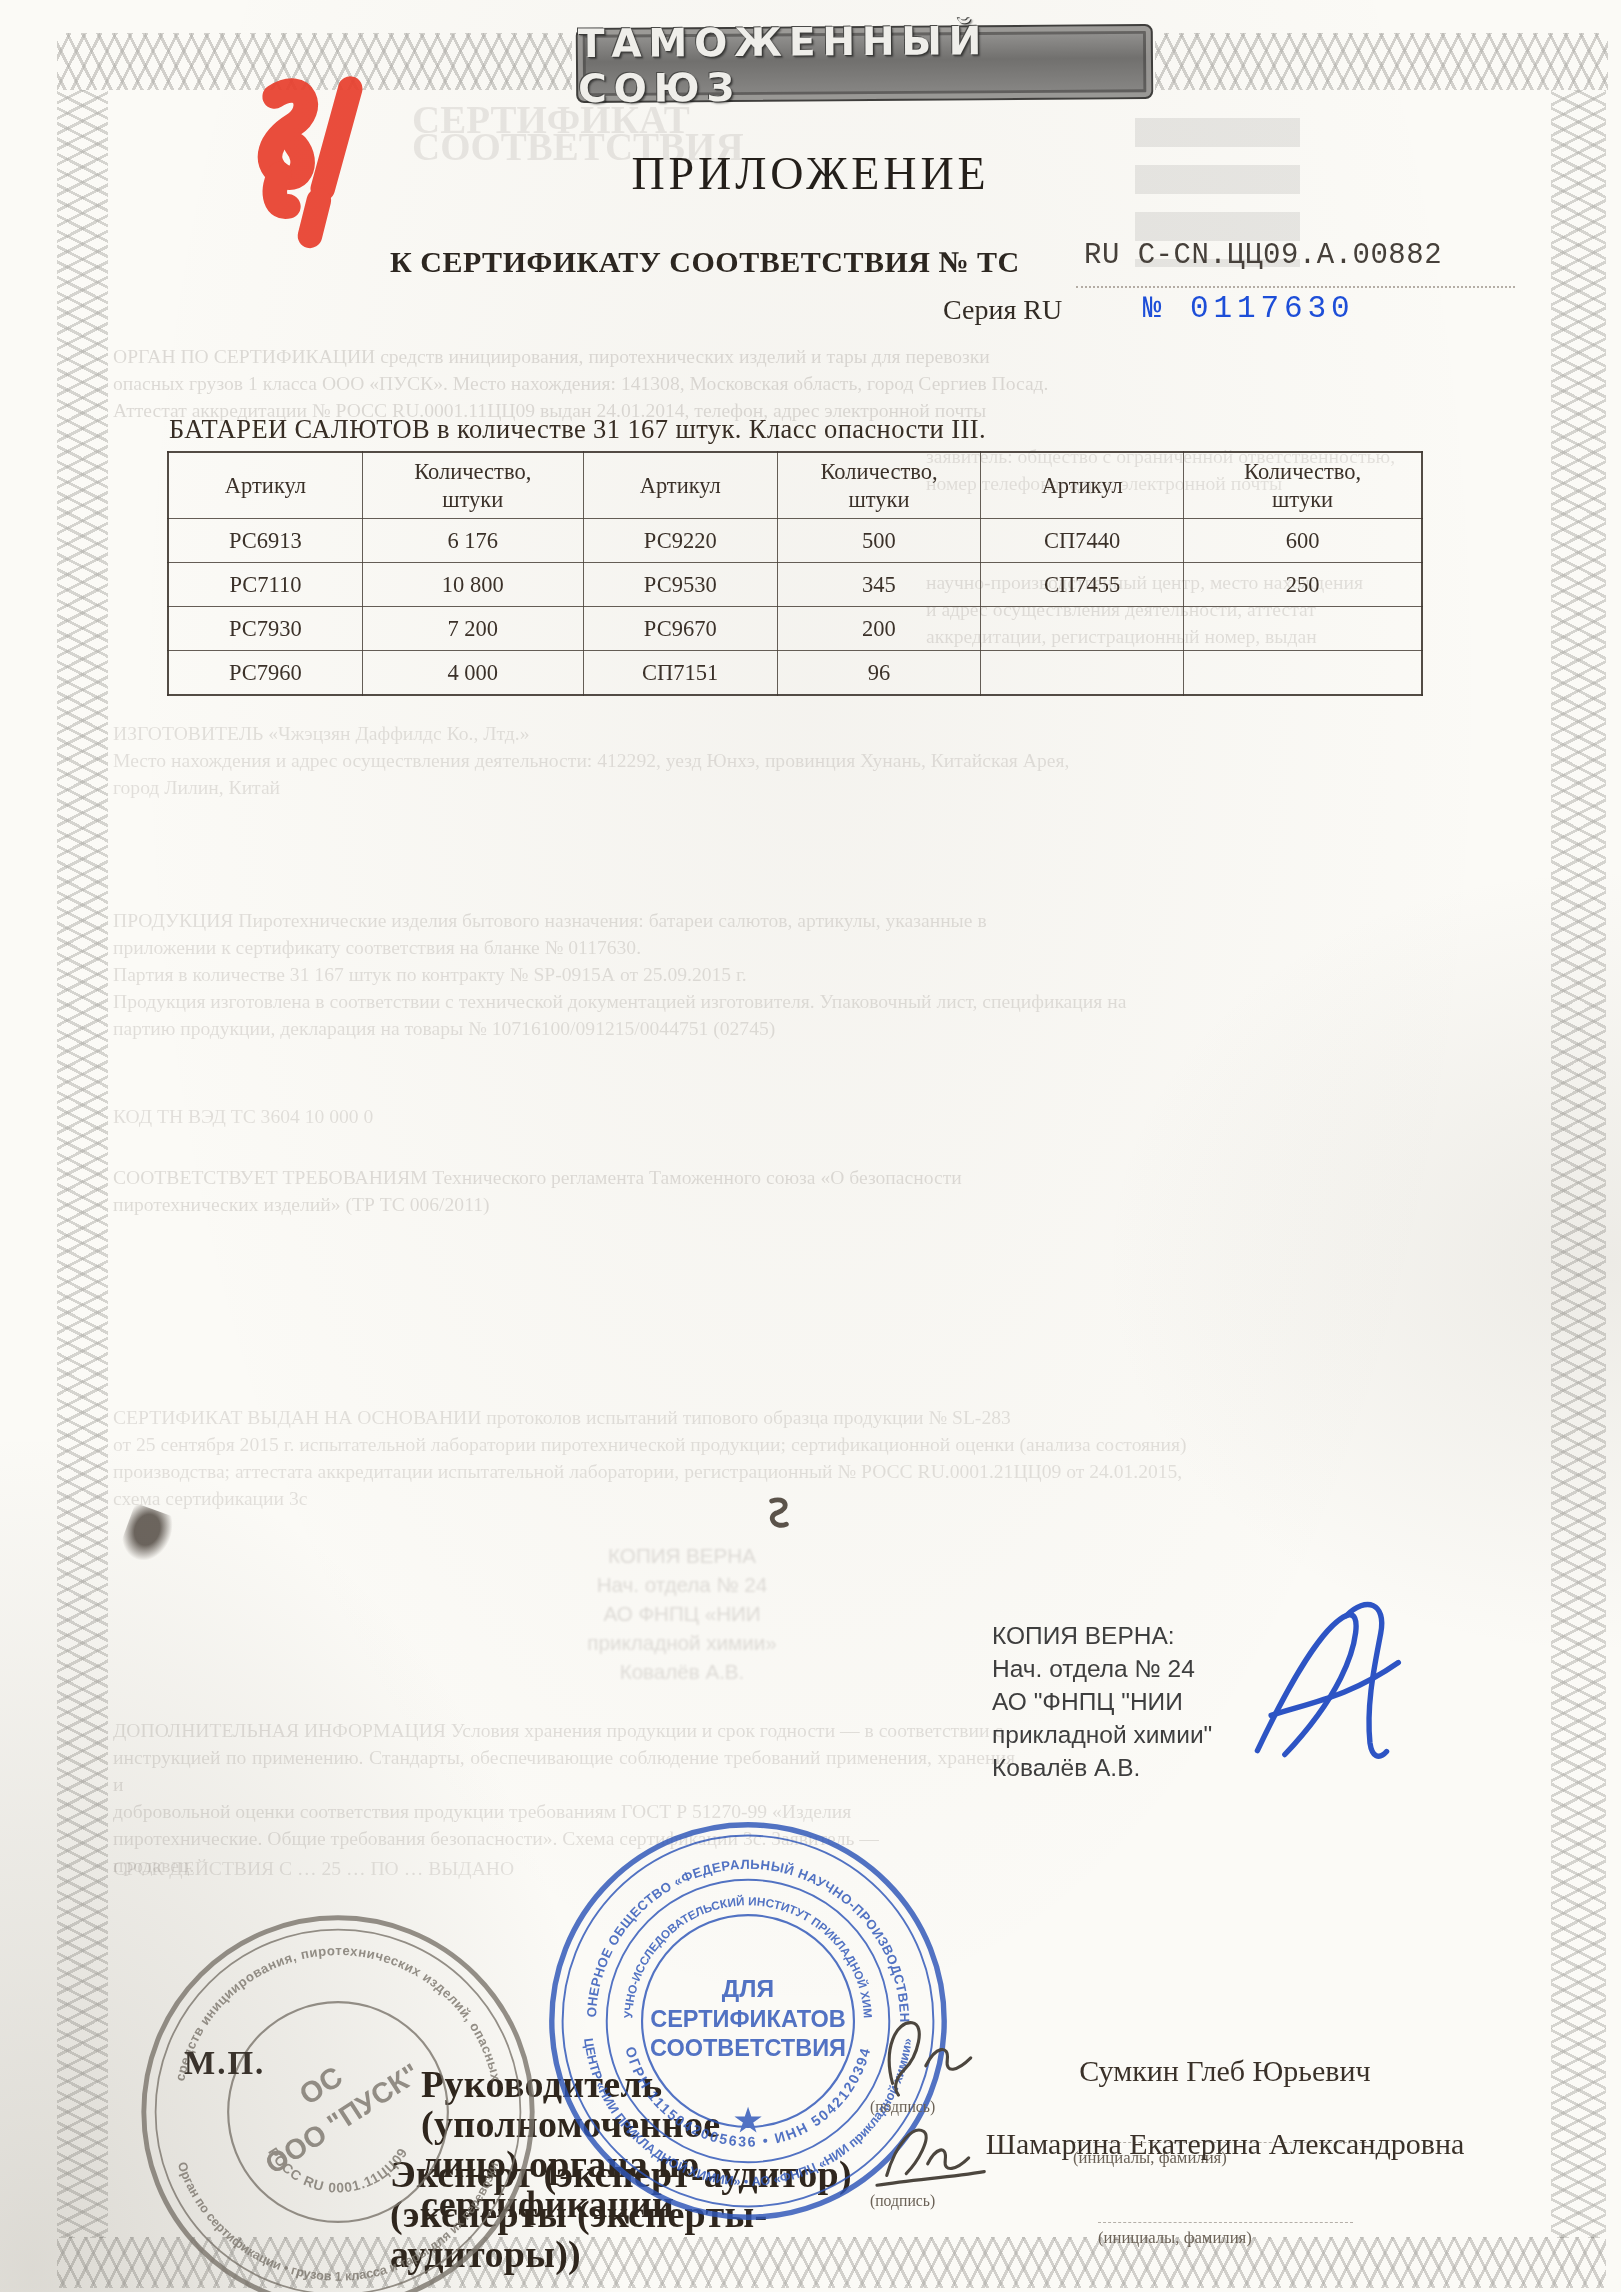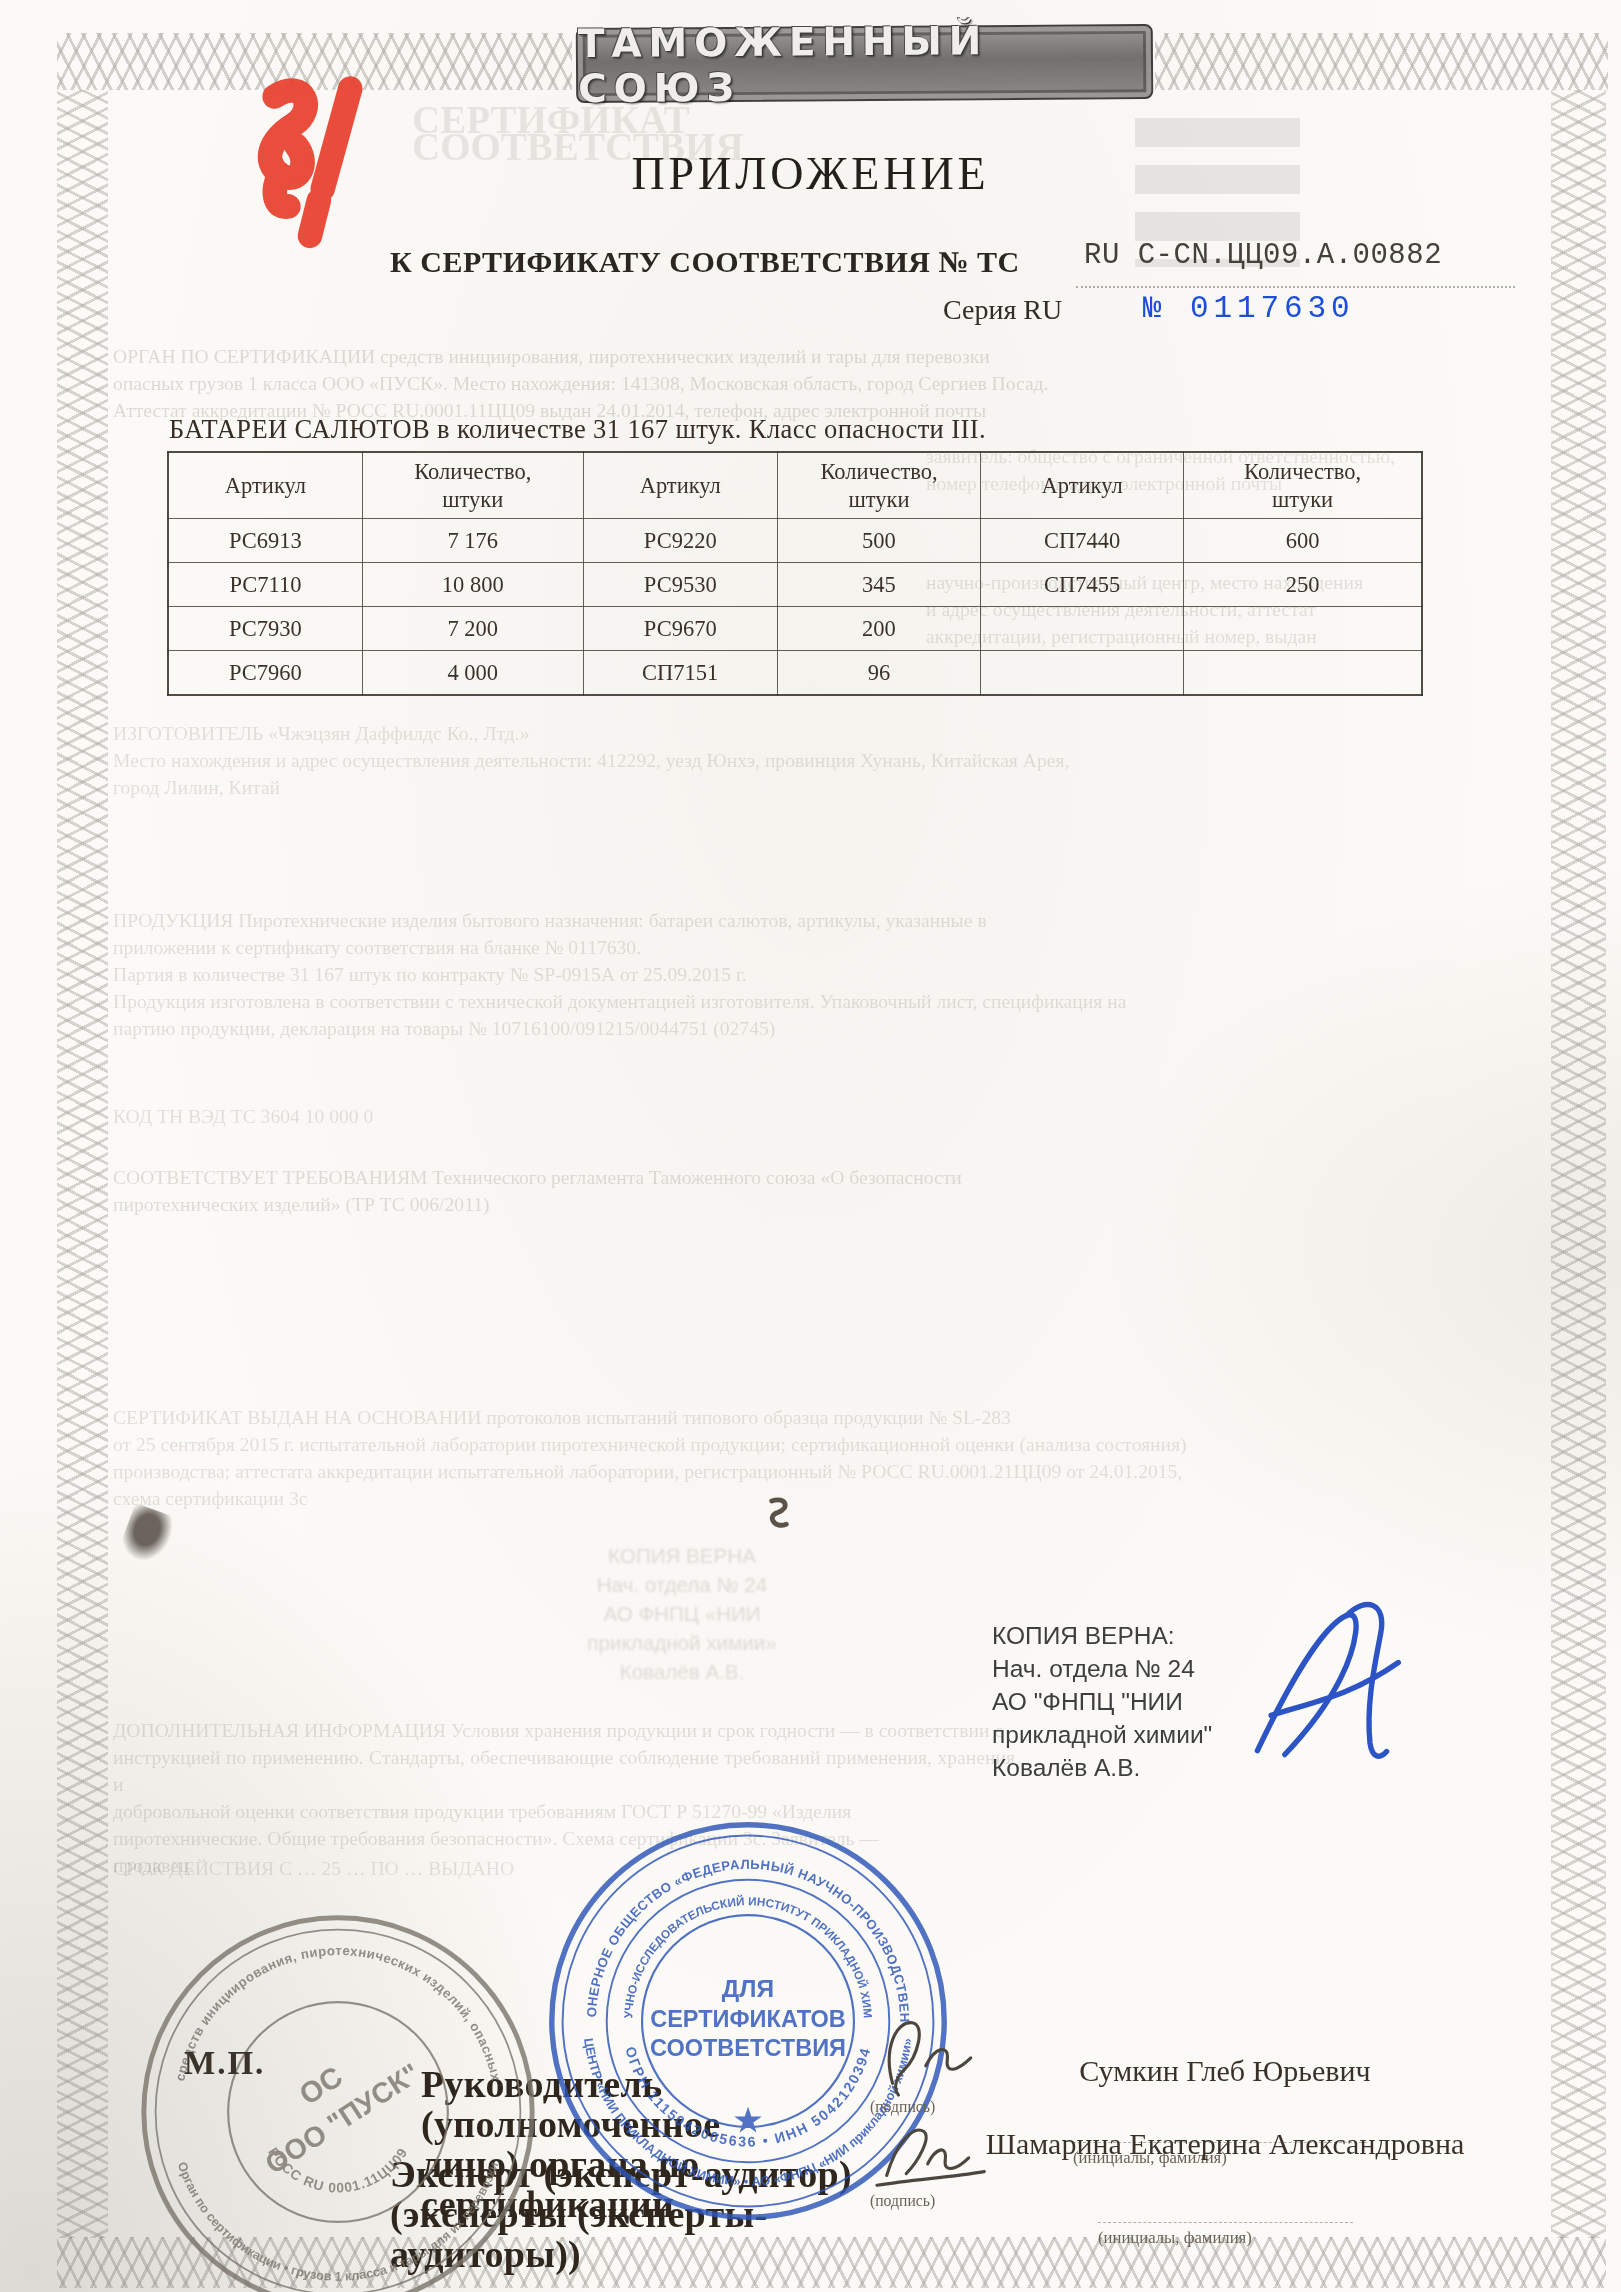--- a/index.html
+++ b/index.html
@@ -176,21 +176,21 @@
           <th>Количество,
 штуки</th>
           <th>Артикул</th>
           <th>Количество,
 штуки</th>
         </tr>
       </thead>
     <tbody>
         <tr>
           <td>РС6913</td>
-          <td>7 176</td>
+          <td>6 176</td>
           <td>РС9220</td>
           <td>500</td>
           <td>СП7440</td>
           <td>600</td>
         </tr>
         <tr>
           <td>РС7110</td>
           <td>10 800</td>
           <td>РС9530</td>
           <td>345</td>

